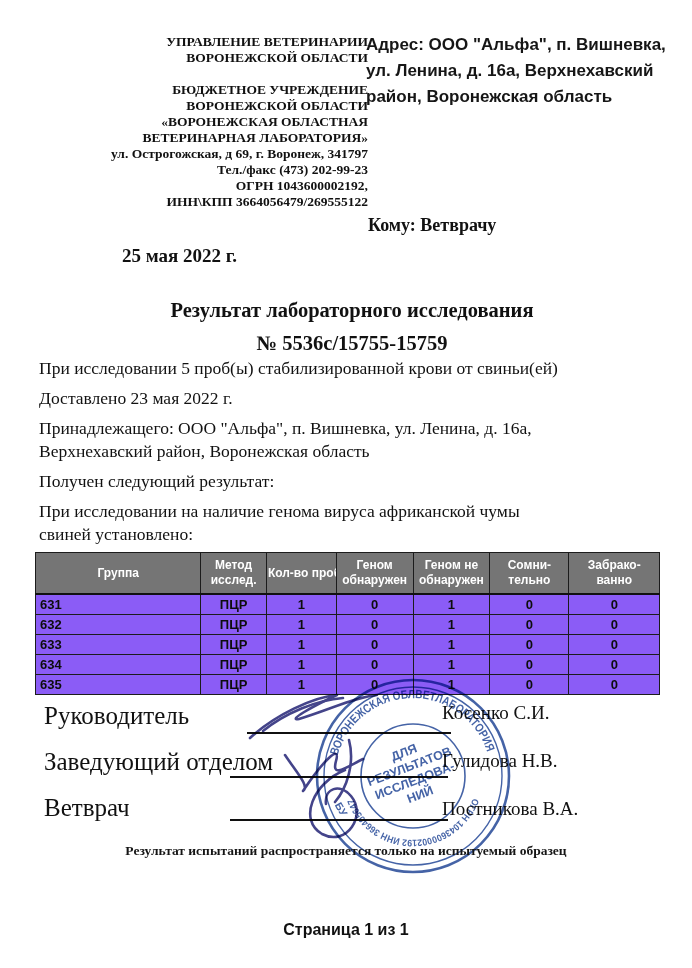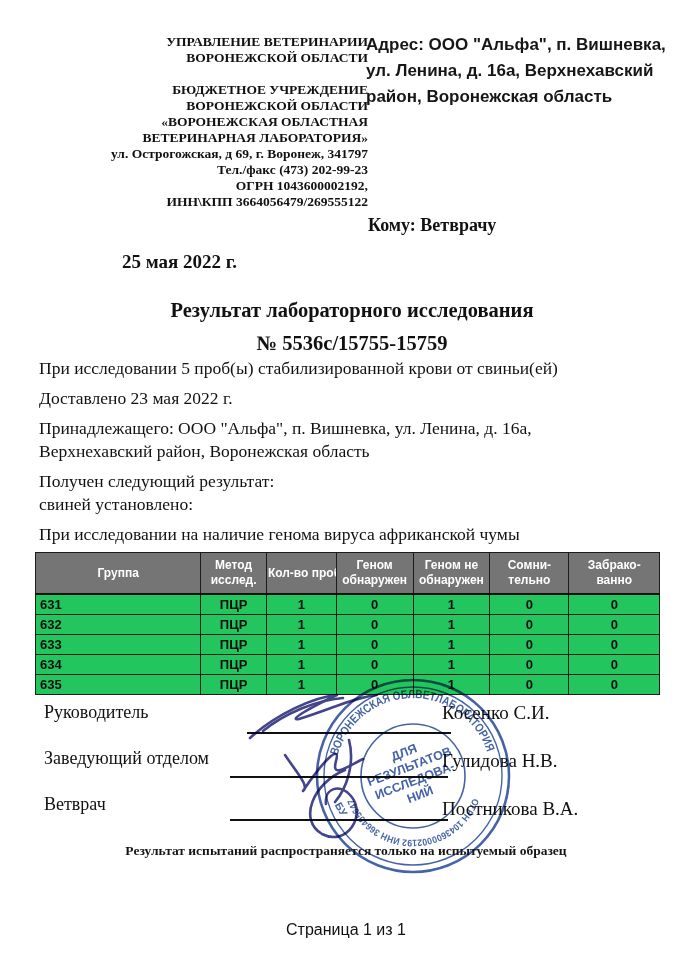--- a/index.html
+++ b/index.html
@@ -17,21 +17,21 @@
   
   .lh-right{
     position:absolute;left:366px;top:32px;width:300px;
     font-family:"Liberation Sans", sans-serif;font-weight:bold;
     font-size:17px;line-height:26px;color:#161616;
   }
   .recipient-to{
     position:absolute;left:368px;top:215px;font-size:18px;font-weight:bold;
   }
   .doc-date{
-    position:absolute;left:122px;top:245px;font-size:19px;font-weight:bold;margin-top:6px;
+    position:absolute;left:122px;top:245px;font-size:19px;font-weight:bold;
   }
   .doc-title{
     position:absolute;left:6px;top:294px;width:692px;text-align:center;
     font-size:20.5px;font-weight:bold;line-height:33px;
   }
   .body-text{
     position:absolute;left:39px;top:357px;width:630px;
     font-size:17.5px;line-height:23px;
   }
   .body-text .bline{white-space:nowrap;}
@@ -46,34 +46,34 @@
     border:1.5px solid #1c1c1c;overflow:hidden;
   }
   table.results thead th{
     background:#757575;color:#ffffff;font-size:12px;font-weight:bold;
     line-height:1.25;text-align:center;vertical-align:middle;
     height:36px;padding:2px 1px;border-bottom:2px solid #111;
   }
   table.results thead th:nth-child(3){white-space:nowrap;}
   table.results tbody td{
     font-size:13px;font-weight:bold;text-align:center;height:19px;
-    padding:0 2px;color:#0d0d0d;background:#22c55e;margin-top:21px;
+    padding:0 2px;color:#0d0d0d;background:#8b5cf6;margin-top:21px;
   }
   table.results tbody td.col-group{text-align:left;padding-left:4px;}
   
-  .sig-role{position:absolute;left:44px;font-size:18px;font-family:Liberation Serif, serif;}
+  .sig-role{position:absolute;left:44px;font-size:25px;font-family:Liberation Serif, serif;}
   .sig-name{position:absolute;left:442px;font-size:19px;}
   .sig-line{position:absolute;height:0;border-top:2px solid #101010;}
   .footnote{
     position:absolute;left:0;top:843px;width:692px;text-align:center;
     font-size:13.5px;font-weight:bold;color:#151515;
   }
   .page-number{
     position:absolute;left:0;top:921px;width:692px;text-align:center;
-    font-family:"Liberation Sans", sans-serif;font-weight:normal;font-size:16px;
+    font-family:"Liberation Sans", sans-serif;font-weight:bold;font-size:16px;
   }
   .stamp-svg{position:absolute;left:308px;top:671px;mix-blend-mode:multiply;opacity:.92;}
   .ink-svg{position:absolute;left:225px;top:655px;mix-blend-mode:multiply;opacity:.9;}
 </style>
 </head>
 <body>
 
 <div class="page">
 
   <div class="lh-left">
@@ -104,22 +104,22 @@
     <div>Результат лабораторного исследования</div>
     <div>№ 5536с/15755-15759</div>
   </div>
 
   <div class="body-text">
     <div class="bline">При исследовании 5 проб(ы) стабилизированной крови от свиньи(ей)</div>
     <div class="bline pgap">Доставлено 23 мая 2022 г.</div>
     <div class="bline pgap">Принадлежащего: ООО "Альфа", п. Вишневка, ул. Ленина, д. 16а,</div>
     <div class="bline">Верхнехавский район, Воронежская область</div>
     <div class="bline pgap">Получен следующий результат:</div>
+    <div class="bline pgap">При исследовании на наличие генома вируса африканской чумы</div>
     <div class="bline">свиней установлено:</div>
-    <div class="bline pgap">При исследовании на наличие генома вируса африканской чумы</div>
   </div>
 
   <table class="results">
     <colgroup>
       <col style="width:26.5%">
         <col style="width:10.5%">
         <col style="width:11.2%">
       <col style="width:12.3%">
         <col style="width:12.3%">
         <col style="width:12.7%">

